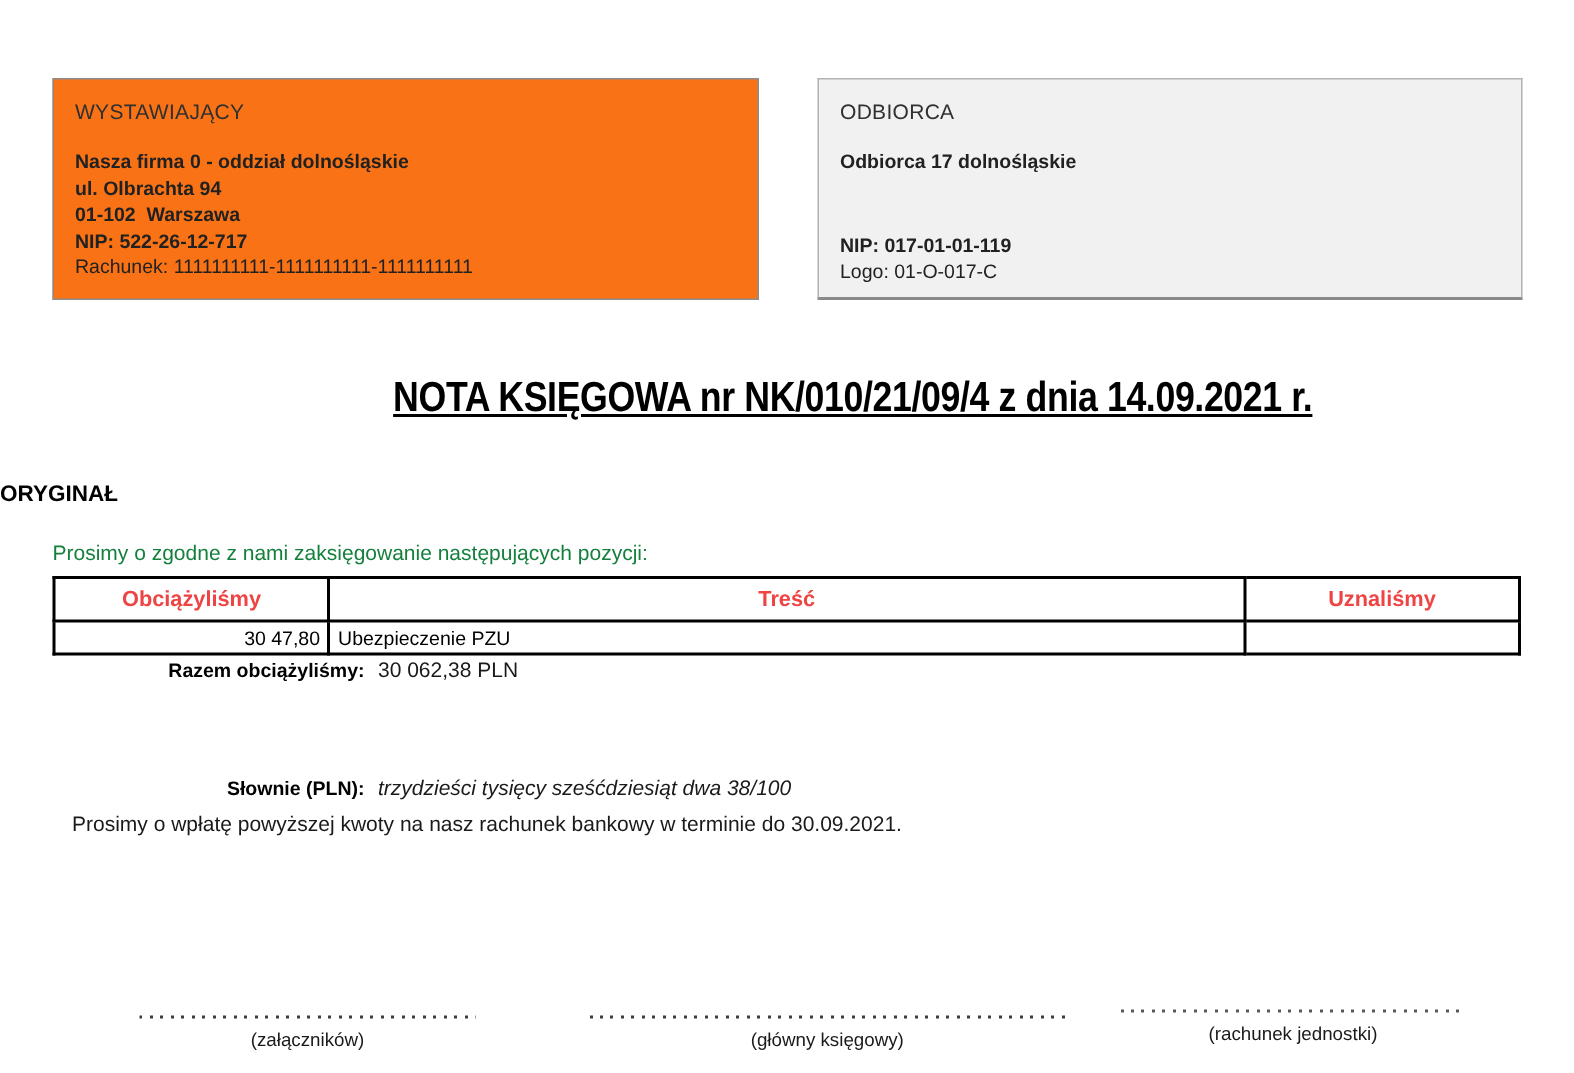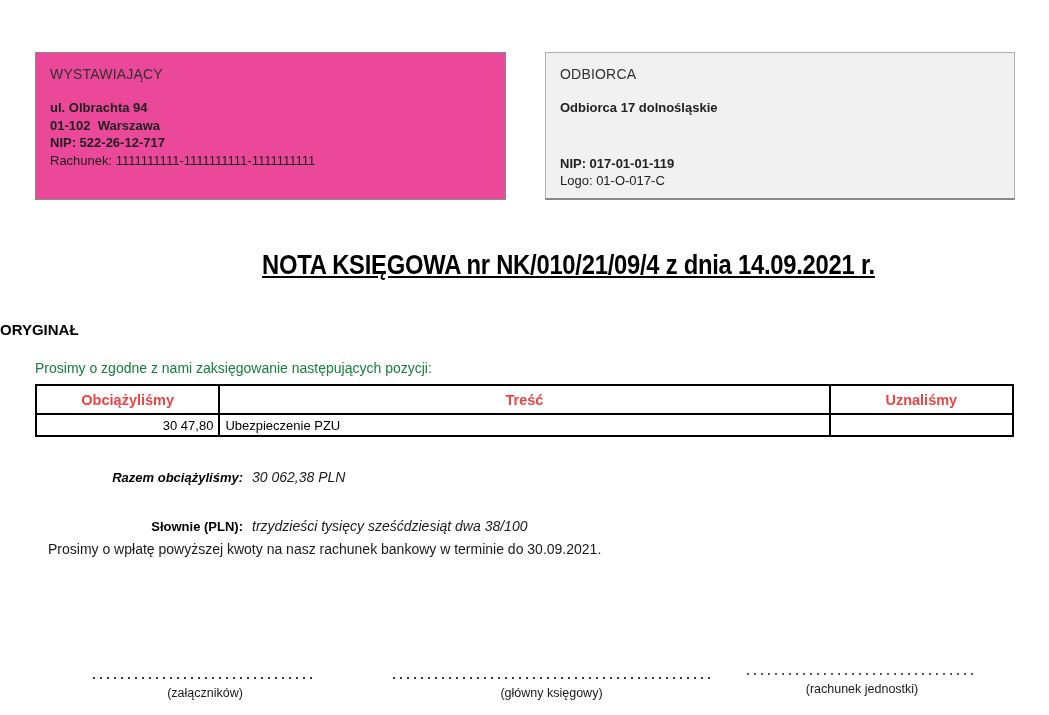--- a/index.html
+++ b/index.html
@@ -11,21 +11,21 @@
     overflow:hidden;
   }
   .page { position:relative; width:1049px; height:715px; background:#fff; }
 
   
   .party-box {
     position:absolute; top:52px; height:148px;
     box-sizing:border-box; padding:13px 14px;
     font-size:13px;
   }
-  .issuer-box  { left:35px;  width:471px; border:1px solid #8c8c8c; background:#ec4899; }
+  .issuer-box  { left:35px;  width:471px; border:1px solid #8c8c8c; background:#f97316; }
   .recipient-box { left:545px; width:470px; border:1px solid #b3b3b3; border-bottom:2px solid #8a8a8a; background:#f1f1f1; }
   .party-heading { font-size:14px; color:#303030; margin-bottom:17px; letter-spacing:0.2px; }
   .party-line { line-height:17.5px; white-space:pre-wrap; }
   .bold { font-weight:bold; }
   .spacer-2 { height:38px; }
 
   
   .title-wrap { position:absolute; top:249px; left:0; width:1049px; text-align:center;padding-left:44px; }
   .doc-title {
     display:inline-block;
@@ -50,21 +50,21 @@
   .note-table th { font-size:14.5px; font-weight:bold; height:25px; text-align:center; color:#ef4444; }
   .note-table td { font-size:13px; height:20px; padding:0 5px; color:#000; }
   .col-debit  { width:183px; }
   .col-desc   { width:609px; }
   .col-credit { width:183px; }
   td.cell-debit { text-align:right; }
   td.cell-desc  { text-align:left; }
 
   
   .totals-line { position:absolute; left:35px; white-space:nowrap; }
-  .totals-line.first  { top:468px;font-style:italic; }
+  .totals-line.first  { top:438px; }
   .totals-line.second { top:489px;margin-top:28px; }
   .totals-label { display:inline-block; width:208px; text-align:right; font-weight:bold; font-size:13px; color:#000; vertical-align:baseline; }
   .totals-value { margin-left:9px; font-size:14px; color:#1a1a1a; }
   .italic { font-style:italic; }
 
   
   .payment-note { position:absolute; left:48px; top:541px; font-size:14px; color:#1a1a1a; }
 
   
   .signature { position:absolute; text-align:center; }
@@ -78,20 +78,21 @@
   .sig-3 .sig-line { background:repeating-linear-gradient(to right, #5a5a5a 0 2px, transparent 2px 7px); }
   .sig-label { font-size:12.5px; color:#1a1a1a; }
 </style>
 </head>
 <body>
 
 <div class="page">
 
   <div class="party-box issuer-box">
     <div class="party-heading">WYSTAWIAJĄCY</div>
+    <div class="party-line bold">Nasza firma 0 - oddział dolnośląskie</div>
     <div class="party-line bold">ul. Olbrachta 94</div>
     <div class="party-line bold">01-102  Warszawa</div>
     <div class="party-line bold">NIP: 522-26-12-717</div>
     <div class="party-line">Rachunek: 1111111111-1111111111-1111111111</div>
   </div>
 
   <div class="party-box recipient-box">
     <div class="party-heading">ODBIORCA</div>
     <div class="party-line bold">Odbiorca 17 dolnośląskie</div>
     <div class="spacer-2"></div>

